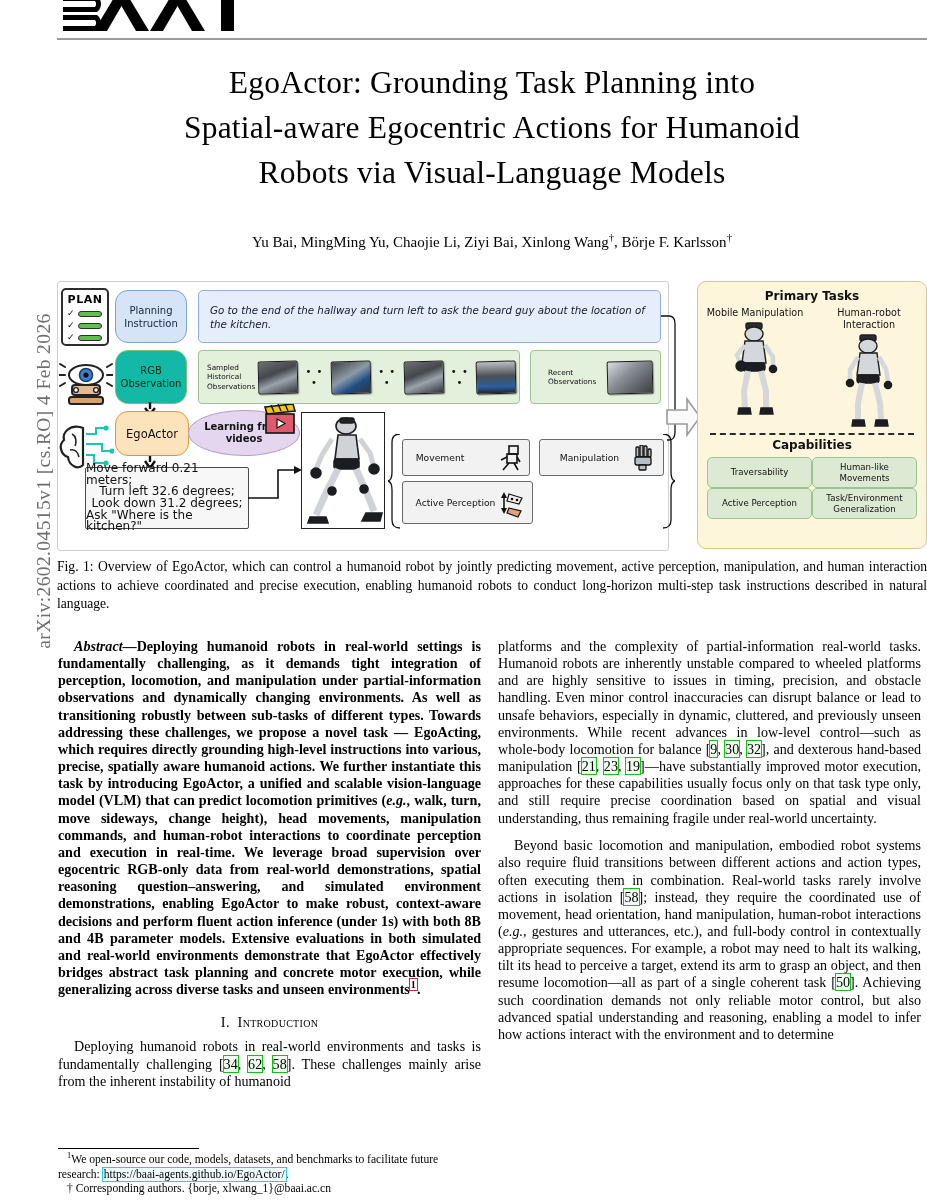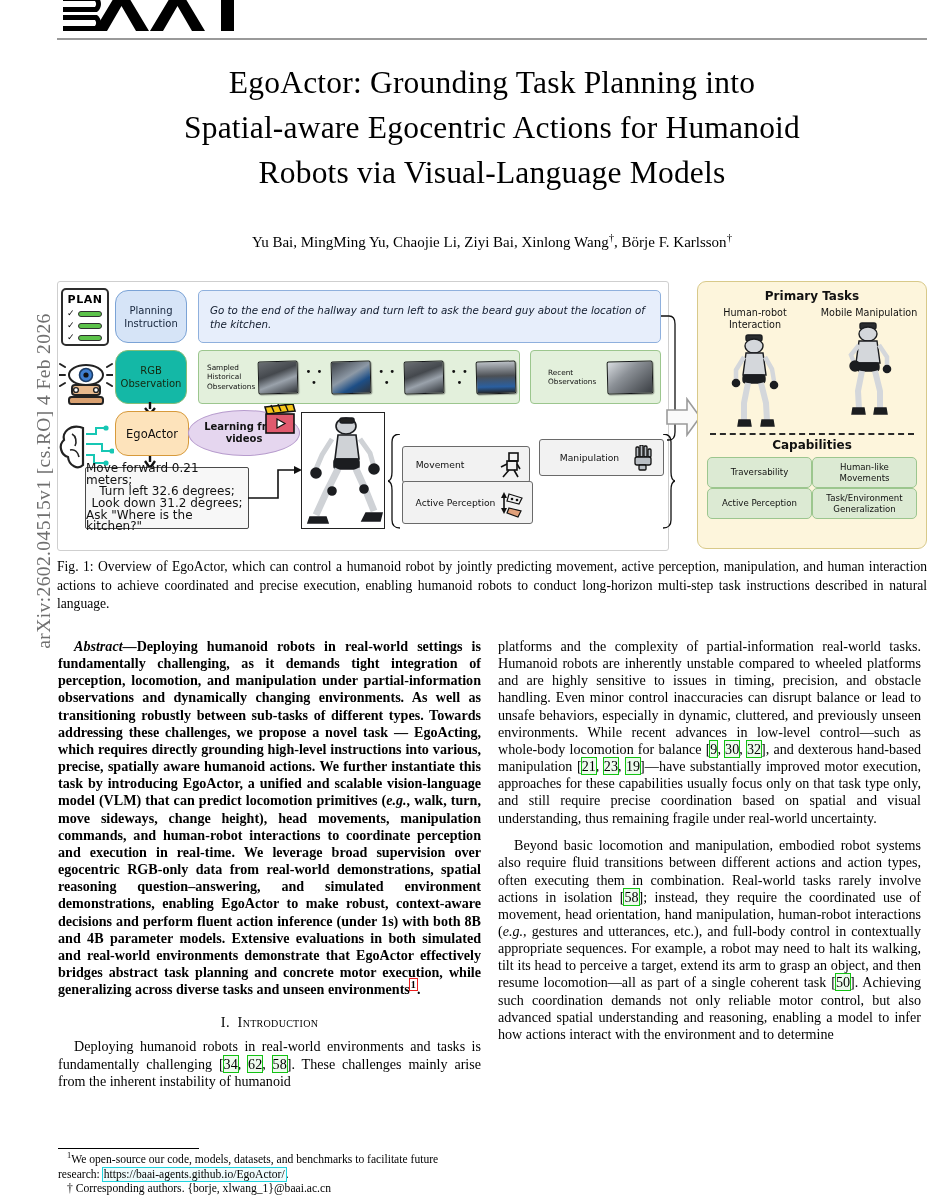--- a/index.html
+++ b/index.html
@@ -223,21 +223,21 @@
     position: absolute;
     background: #f2f2f2; border: 1.2px solid #6a6a6a;
     border-radius: 3px;
     display: flex; align-items: center; justify-content: space-between;
     padding: 0 8px;
     font-family: "DejaVu Sans", sans-serif;
     font-size: 9.2px; line-height: 11.5px; color: #111;
   }
   .act-box .lbl { text-align: center; flex: 1; }
   .act-box .ic { width: 24px; height: 26px; flex: 0 0 24px; }
-  .act-mv  { left: 344px; top: 164px; width: 128px; height: 37px; gap: 28px; }
+  .act-mv  { left: 344px; top: 157px; width: 128px; height: 37px; gap: 28px; }
   .act-mp  { left: 481px; top: 157px; width: 125px; height: 37px; }
   .act-ap  { left: 344px; top: 199px; width: 131px; height: 43px; }
   .act-hi  { left: 481px; top: 199px; width: 125px; height: 43px; }
 
   .arrow-big {
     position: absolute; left: 608px; top: 116px;
     width: 36px; height: 40px;
   }
 
   
@@ -548,20 +548,41 @@
 
     <div class="arrow-big">
       <svg width="36" height="40" viewBox="0 0 36 40">
         <path d="M2 13 h20 v-11 l13 18 l-13 18 v-11 h-20 z" fill="#fafafa" stroke="#9b9b9b" stroke-width="1.6"></path>
       </svg>
     </div>
 
     <div class="fig-right">
       <div class="rp-title">Primary Tasks</div>
       <div class="rp-cols">
+        <div class="rp-col">
+          <div>Mobile Manipulation</div>
+          <div class="rp-robot">
+            <svg width="62" height="96" viewBox="0 0 62 96">
+              <g fill="#d4d7db" stroke="#1b1d20" stroke-width="1.4">
+                <rect x="22" y="2" width="16" height="6" rx="2" fill="#2a2c2f"></rect>
+                <ellipse cx="30" cy="13" rx="9" ry="7"></ellipse>
+                <path d="M21 20 h18 l3 22 h-24 z"></path>
+                <rect x="19" y="42" width="22" height="8" rx="3" fill="#1b1d20"></rect>
+                <path d="M21 24 l-8 10 l4 10" stroke-width="4.5" fill="none" stroke="#d4d7db"></path>
+                <path d="M41 24 l8 12 l0 10" stroke-width="4.5" fill="none" stroke="#d4d7db"></path>
+                <circle cx="17" cy="45" r="5" fill="#1b1d20"></circle>
+                <circle cx="49" cy="48" r="3.6" fill="#1b1d20"></circle>
+                <path d="M24 50 l-4 20 l1 18" stroke-width="6" fill="none" stroke="#d4d7db"></path>
+                <path d="M37 50 l5 20 l0 18" stroke-width="6" fill="none" stroke="#d4d7db"></path>
+                <path d="M15 87 h11 l1 6 h-13 z" fill="#1b1d20"></path>
+                <path d="M37 87 h11 l1 6 h-13 z" fill="#1b1d20"></path>
+              </g>
+            </svg>
+          </div>
+        </div>
         <div class="rp-col">
           <div>Human-robot Interaction</div>
           <div class="rp-robot">
             <svg width="62" height="96" viewBox="0 0 62 96">
               <g fill="#d4d7db" stroke="#1b1d20" stroke-width="1.4">
                 <rect x="22" y="2" width="16" height="6" rx="2" fill="#2a2c2f"></rect>
                 <ellipse cx="30" cy="13" rx="9" ry="7"></ellipse>
                 <path d="M22 20 h17 l3 22 h-23 z"></path>
                 <rect x="19" y="42" width="22" height="8" rx="3" fill="#1b1d20"></rect>
                 <path d="M20 24 l-8 13 l0 10" stroke-width="4.5" fill="none" stroke="#d4d7db"></path>
@@ -569,41 +590,20 @@
                 <circle cx="12" cy="50" r="3.6" fill="#1b1d20"></circle>
                 <circle cx="50" cy="52" r="3.6" fill="#1b1d20"></circle>
                 <path d="M24 50 l-4 20 l0 18" stroke-width="6" fill="none" stroke="#d4d7db"></path>
                 <path d="M37 50 l5 20 l1 18" stroke-width="6" fill="none" stroke="#d4d7db"></path>
                 <path d="M15 87 h11 l1 6 h-13 z" fill="#1b1d20"></path>
                 <path d="M38 87 h11 l1 6 h-13 z" fill="#1b1d20"></path>
               </g>
             </svg>
           </div>
         </div>
-        <div class="rp-col">
-          <div>Mobile Manipulation</div>
-          <div class="rp-robot">
-            <svg width="62" height="96" viewBox="0 0 62 96">
-              <g fill="#d4d7db" stroke="#1b1d20" stroke-width="1.4">
-                <rect x="22" y="2" width="16" height="6" rx="2" fill="#2a2c2f"></rect>
-                <ellipse cx="30" cy="13" rx="9" ry="7"></ellipse>
-                <path d="M21 20 h18 l3 22 h-24 z"></path>
-                <rect x="19" y="42" width="22" height="8" rx="3" fill="#1b1d20"></rect>
-                <path d="M21 24 l-8 10 l4 10" stroke-width="4.5" fill="none" stroke="#d4d7db"></path>
-                <path d="M41 24 l8 12 l0 10" stroke-width="4.5" fill="none" stroke="#d4d7db"></path>
-                <circle cx="17" cy="45" r="5" fill="#1b1d20"></circle>
-                <circle cx="49" cy="48" r="3.6" fill="#1b1d20"></circle>
-                <path d="M24 50 l-4 20 l1 18" stroke-width="6" fill="none" stroke="#d4d7db"></path>
-                <path d="M37 50 l5 20 l0 18" stroke-width="6" fill="none" stroke="#d4d7db"></path>
-                <path d="M15 87 h11 l1 6 h-13 z" fill="#1b1d20"></path>
-                <path d="M37 87 h11 l1 6 h-13 z" fill="#1b1d20"></path>
-              </g>
-            </svg>
-          </div>
-        </div>
       </div>
       <div class="rp-dashed"></div>
       <div class="rp-title" style="margin-top:3px">Capabilities</div>
       <div class="cap-grid">
         <div class="cap-box">Traversability</div>
         <div class="cap-box">Human-like Movements</div>
         <div class="cap-box">Active Perception</div>
         <div class="cap-box">Task/Environment Generalization</div>
       </div>
     </div>

